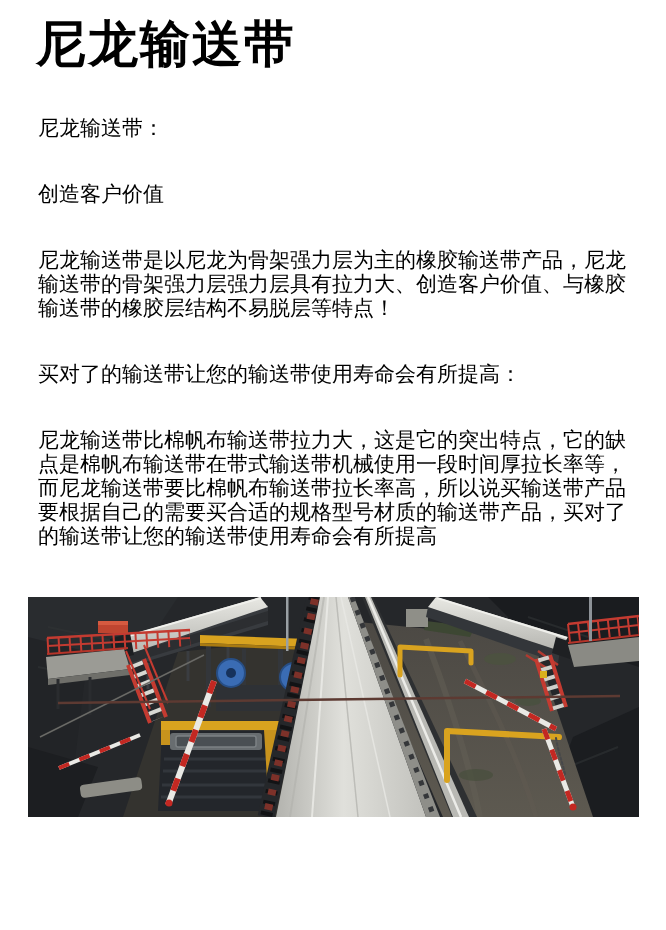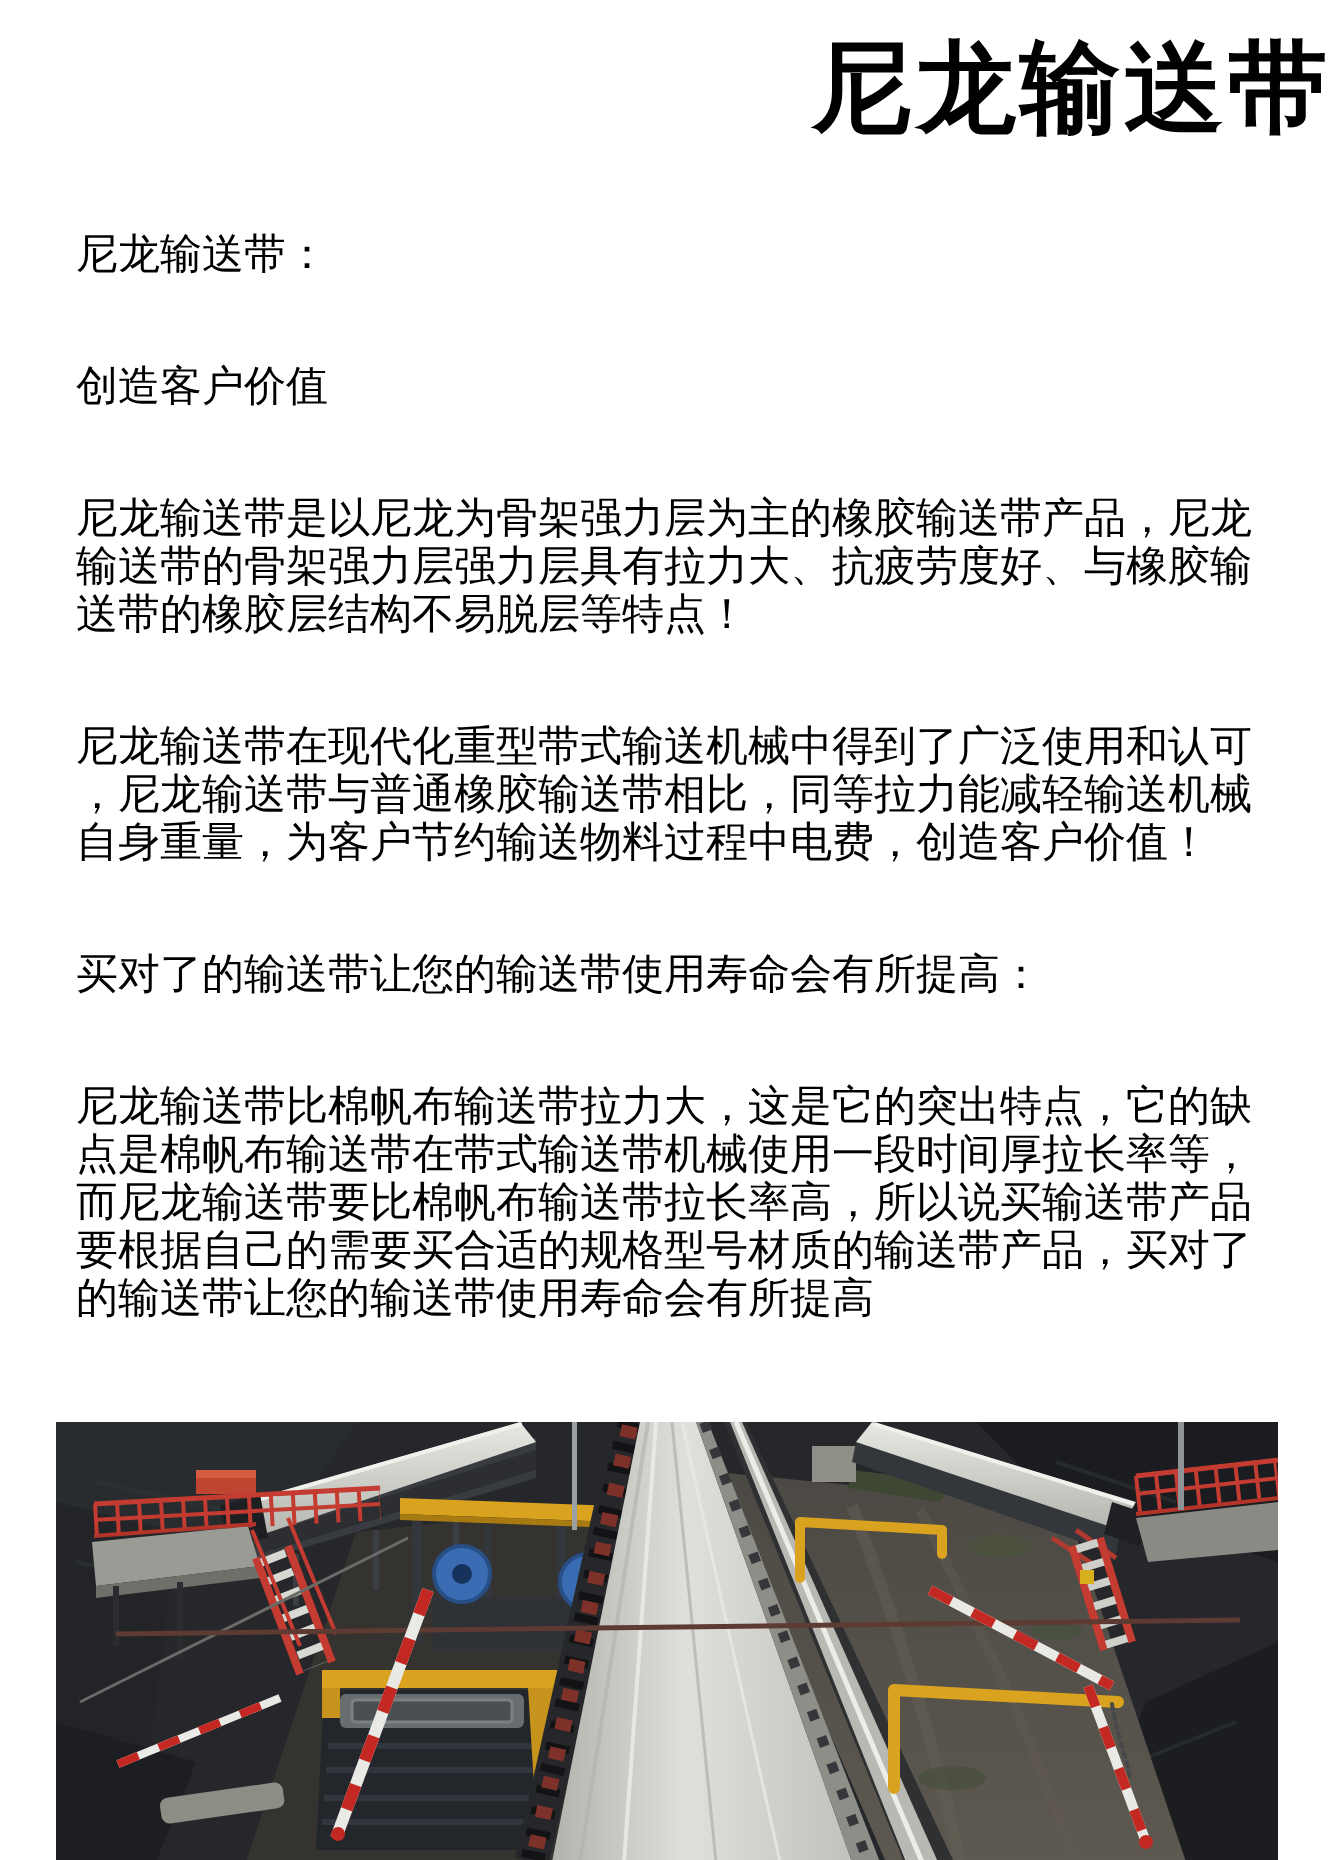--- a/index.html
+++ b/index.html
@@ -1,21 +1,21 @@
 <!DOCTYPE html>
 <html lang="zh"><head>
 <meta charset="utf-8">
 <style>
   html,body{margin:0;padding:0;background:#ffffff;}
   body{width:666px;font-family:"Liberation Sans","DejaVu Sans",sans-serif;}
   .page{position:relative;width:666px;height:930px;background:#fff;overflow:hidden;}
   .title{
     margin:14px 0 10px;
     font-size:50px;line-height:60px;font-weight:700;
-    text-align:right;color:#000;letter-spacing:2px;
+    text-align:left;color:#000;letter-spacing:2px;padding-left:36px;
   }
   .content{
     padding:0 38px;
     font-size:21px;line-height:24px;color:#000;
     word-break:break-all;line-break:anywhere;
   }
   .content p{margin:42px 0;}
   .photo{
     margin:49px 0 0 28px;padding:0;
     width:611px;height:220px;overflow:hidden;background:#25272a;
@@ -25,22 +25,21 @@
 </head>
 <body>
 
 <div class="page">
 
   <h1 class="title">尼龙输送带</h1>
 
   <div class="content">
     <p>尼龙输送带：</p>
     <p>创造客户价值</p>
-    <p>尼龙输送带是以尼龙为骨架强力层为主的橡胶输送带产品，尼龙输送带的骨架强力层强力层具有拉力大、抗疲劳度好、与橡胶输送带的橡胶层结构不易脱层等特点！</p>
-    <p>尼龙输送带在现代化重型带式输送机械中得到了广泛使用和认可，尼龙输送带与普通橡胶输送带相比，同等拉力能减轻输送机械自身重量，为客户节约输送物料过程中电费，创造客户价值！</p>
+    <p>尼龙输送带是以尼龙为骨架强力层为主的橡胶输送带产品，尼龙输送带的骨架强力层强力层具有拉力大、创造客户价值、与橡胶输送带的橡胶层结构不易脱层等特点！</p>
     <p>买对了的输送带让您的输送带使用寿命会有所提高：</p>
     <p>尼龙输送带比棉帆布输送带拉力大，这是它的突出特点，它的缺点是棉帆布输送带在带式输送带机械使用一段时间厚拉长率等，而尼龙输送带要比棉帆布输送带拉长率高，所以说买输送带产品要根据自己的需要买合适的规格型号材质的输送带产品，买对了的输送带让您的输送带使用寿命会有所提高</p>
   </div>
 
   <figure class="photo" role="img" aria-label="煤场带式输送机现场照片：中央尼龙输送带、两侧输送机与红色检修平台、黄色门架、红白警示杆、蓝色电缆卷盘">
     <svg width="611" height="220" viewBox="0 0 611 220" xmlns="http://www.w3.org/2000/svg">
       <defs>
         <linearGradient id="beltGrad" x1="0" y1="0" x2="1" y2="0">
           <stop offset="0" stop-color="#b3b3ae"></stop>
           <stop offset="0.45" stop-color="#e0e0db"></stop>

